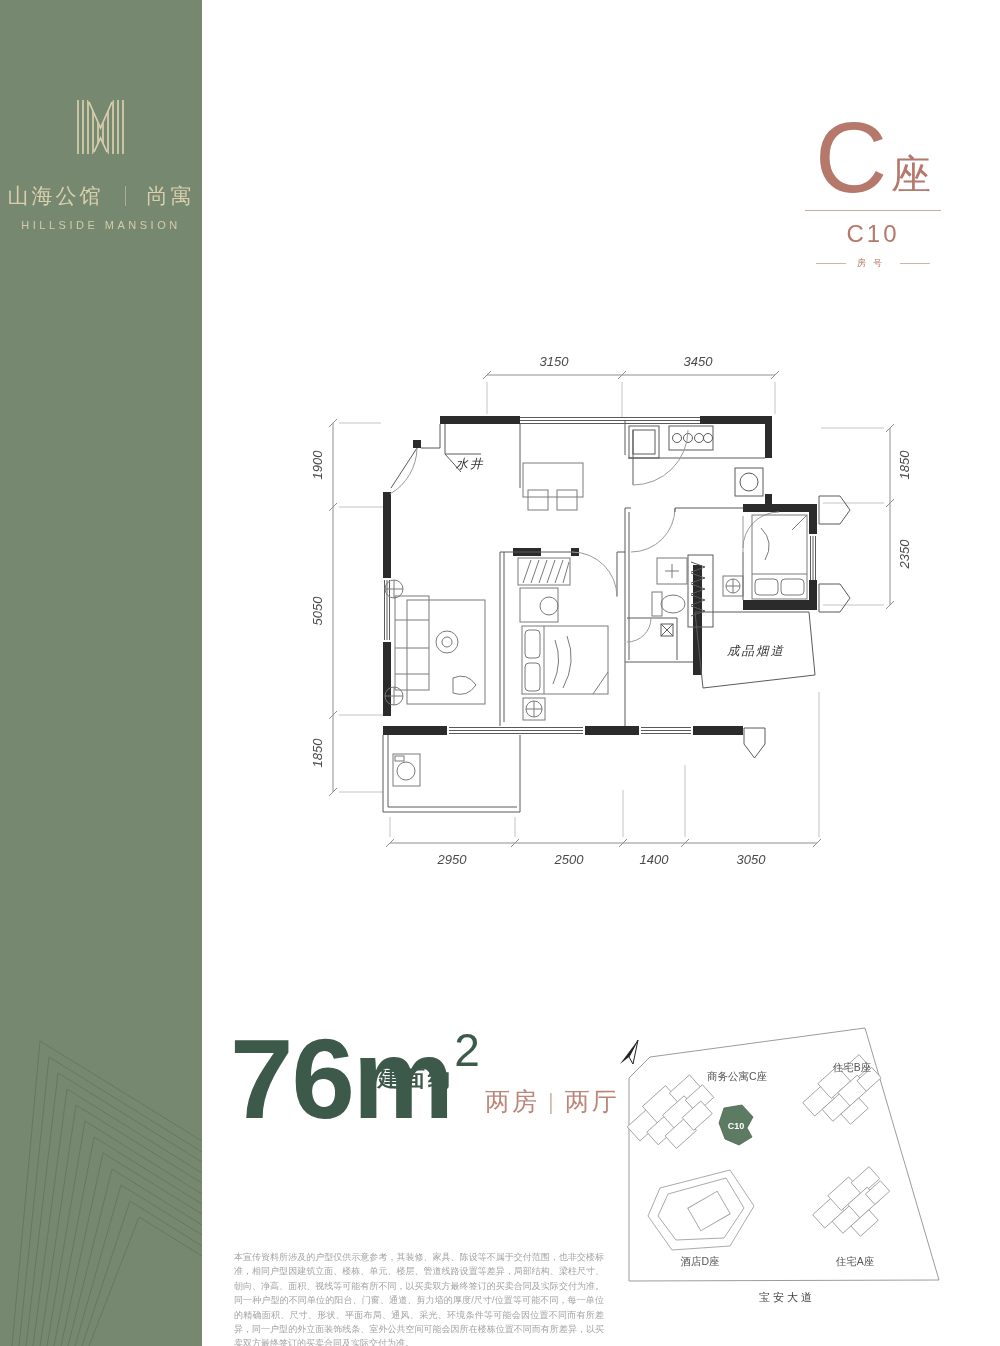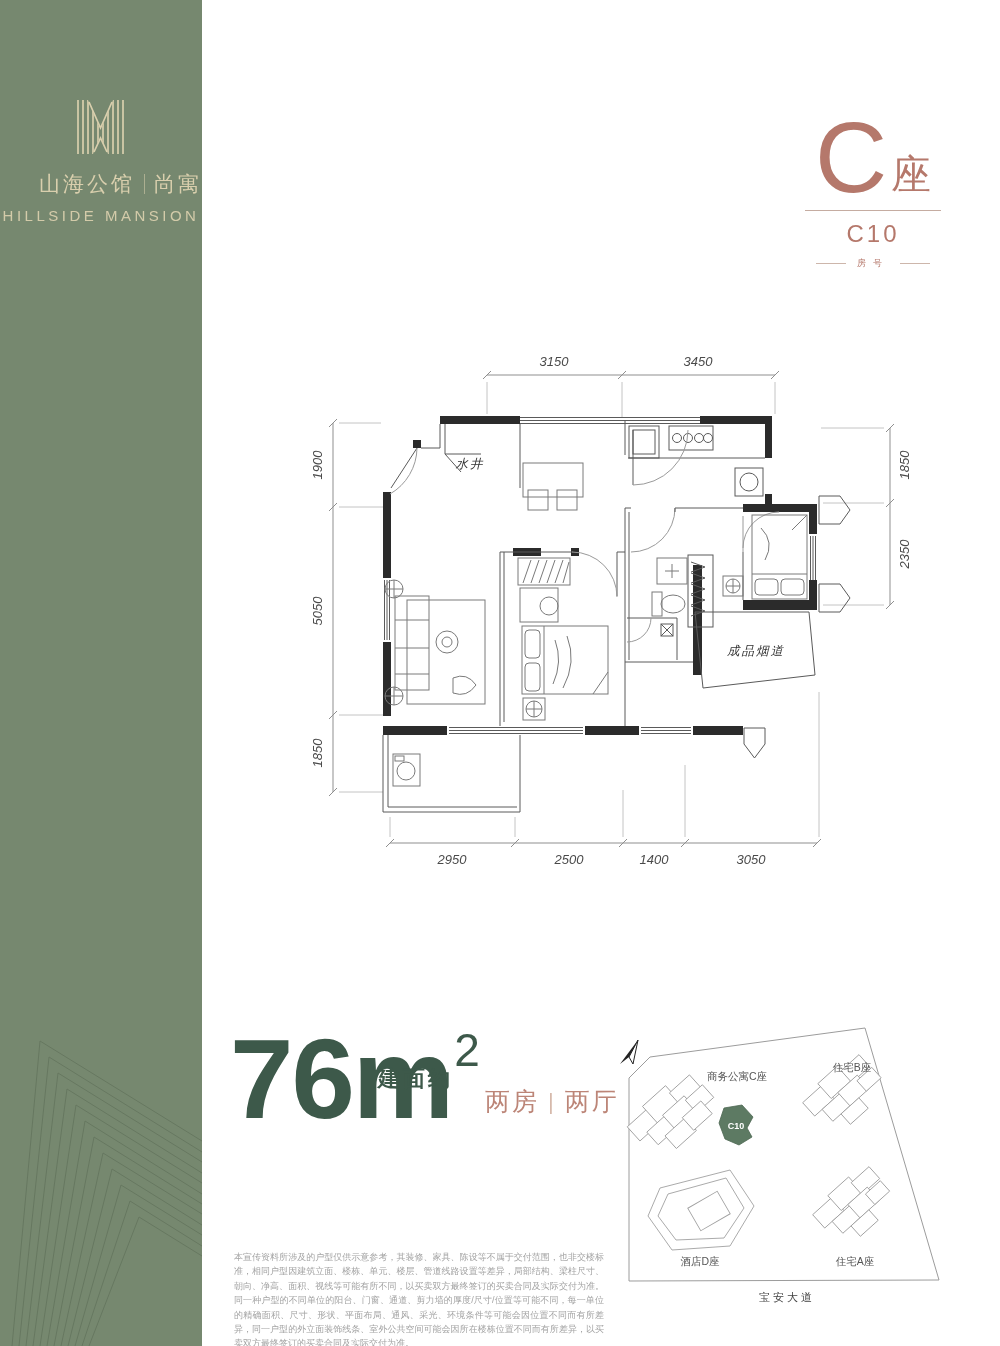--- a/index.html
+++ b/index.html
@@ -2,24 +2,24 @@
 <html><head>
 <meta charset="utf-8">
 <style>
   html,body{margin:0;padding:0;}
   body{width:1000px;height:1346px;position:relative;background:#ffffff;
        font-family:"Liberation Sans","DejaVu Sans",sans-serif;overflow:hidden;}
 
   
   .band{position:absolute;left:0;top:0;width:202px;height:1346px;background:#76886f;}
   .band .logo{position:absolute;left:0;top:96px;width:202px;text-align:center;color:#d9cfad;}
-  .logo-cn{display:flex;align-items:center;justify-content:flex-end;font-size:21px;
-           letter-spacing:3px;margin-top:12px;font-weight:400;}
+  .logo-cn{display:flex;align-items:center;justify-content:center;font-size:21px;
+           letter-spacing:3px;margin-top:24px;font-weight:400;gap:12px;}
   .logo-cn .cn-div{width:1px;height:20px;background:#d9cfad;opacity:.55;margin:0 9px;}
-  .logo-en{font-size:15px;letter-spacing:3.5px;margin-top:9px;opacity:.95;}
+  .logo-en{font-size:11px;letter-spacing:3.5px;margin-top:9px;opacity:.95;}
   .band-pattern{position:absolute;left:0;bottom:0;}
 
   
   .unit-header{position:absolute;left:803px;top:112px;width:140px;text-align:center;color:#b5786b;}
   .uh-row{display:flex;align-items:flex-end;justify-content:center;line-height:.9;}
   .uh-c{font-size:100px;font-weight:400;letter-spacing:0;}
   .uh-zuo{font-size:40px;margin:0 0 10px 4px;}
   .uh-rule{height:1px;background:#c5aca1;margin:8px 2px 9px 2px;}
   .uh-num{font-size:24px;letter-spacing:3px;color:#b5786b;}
   .uh-cap{display:flex;align-items:center;justify-content:center;margin-top:9px;}

